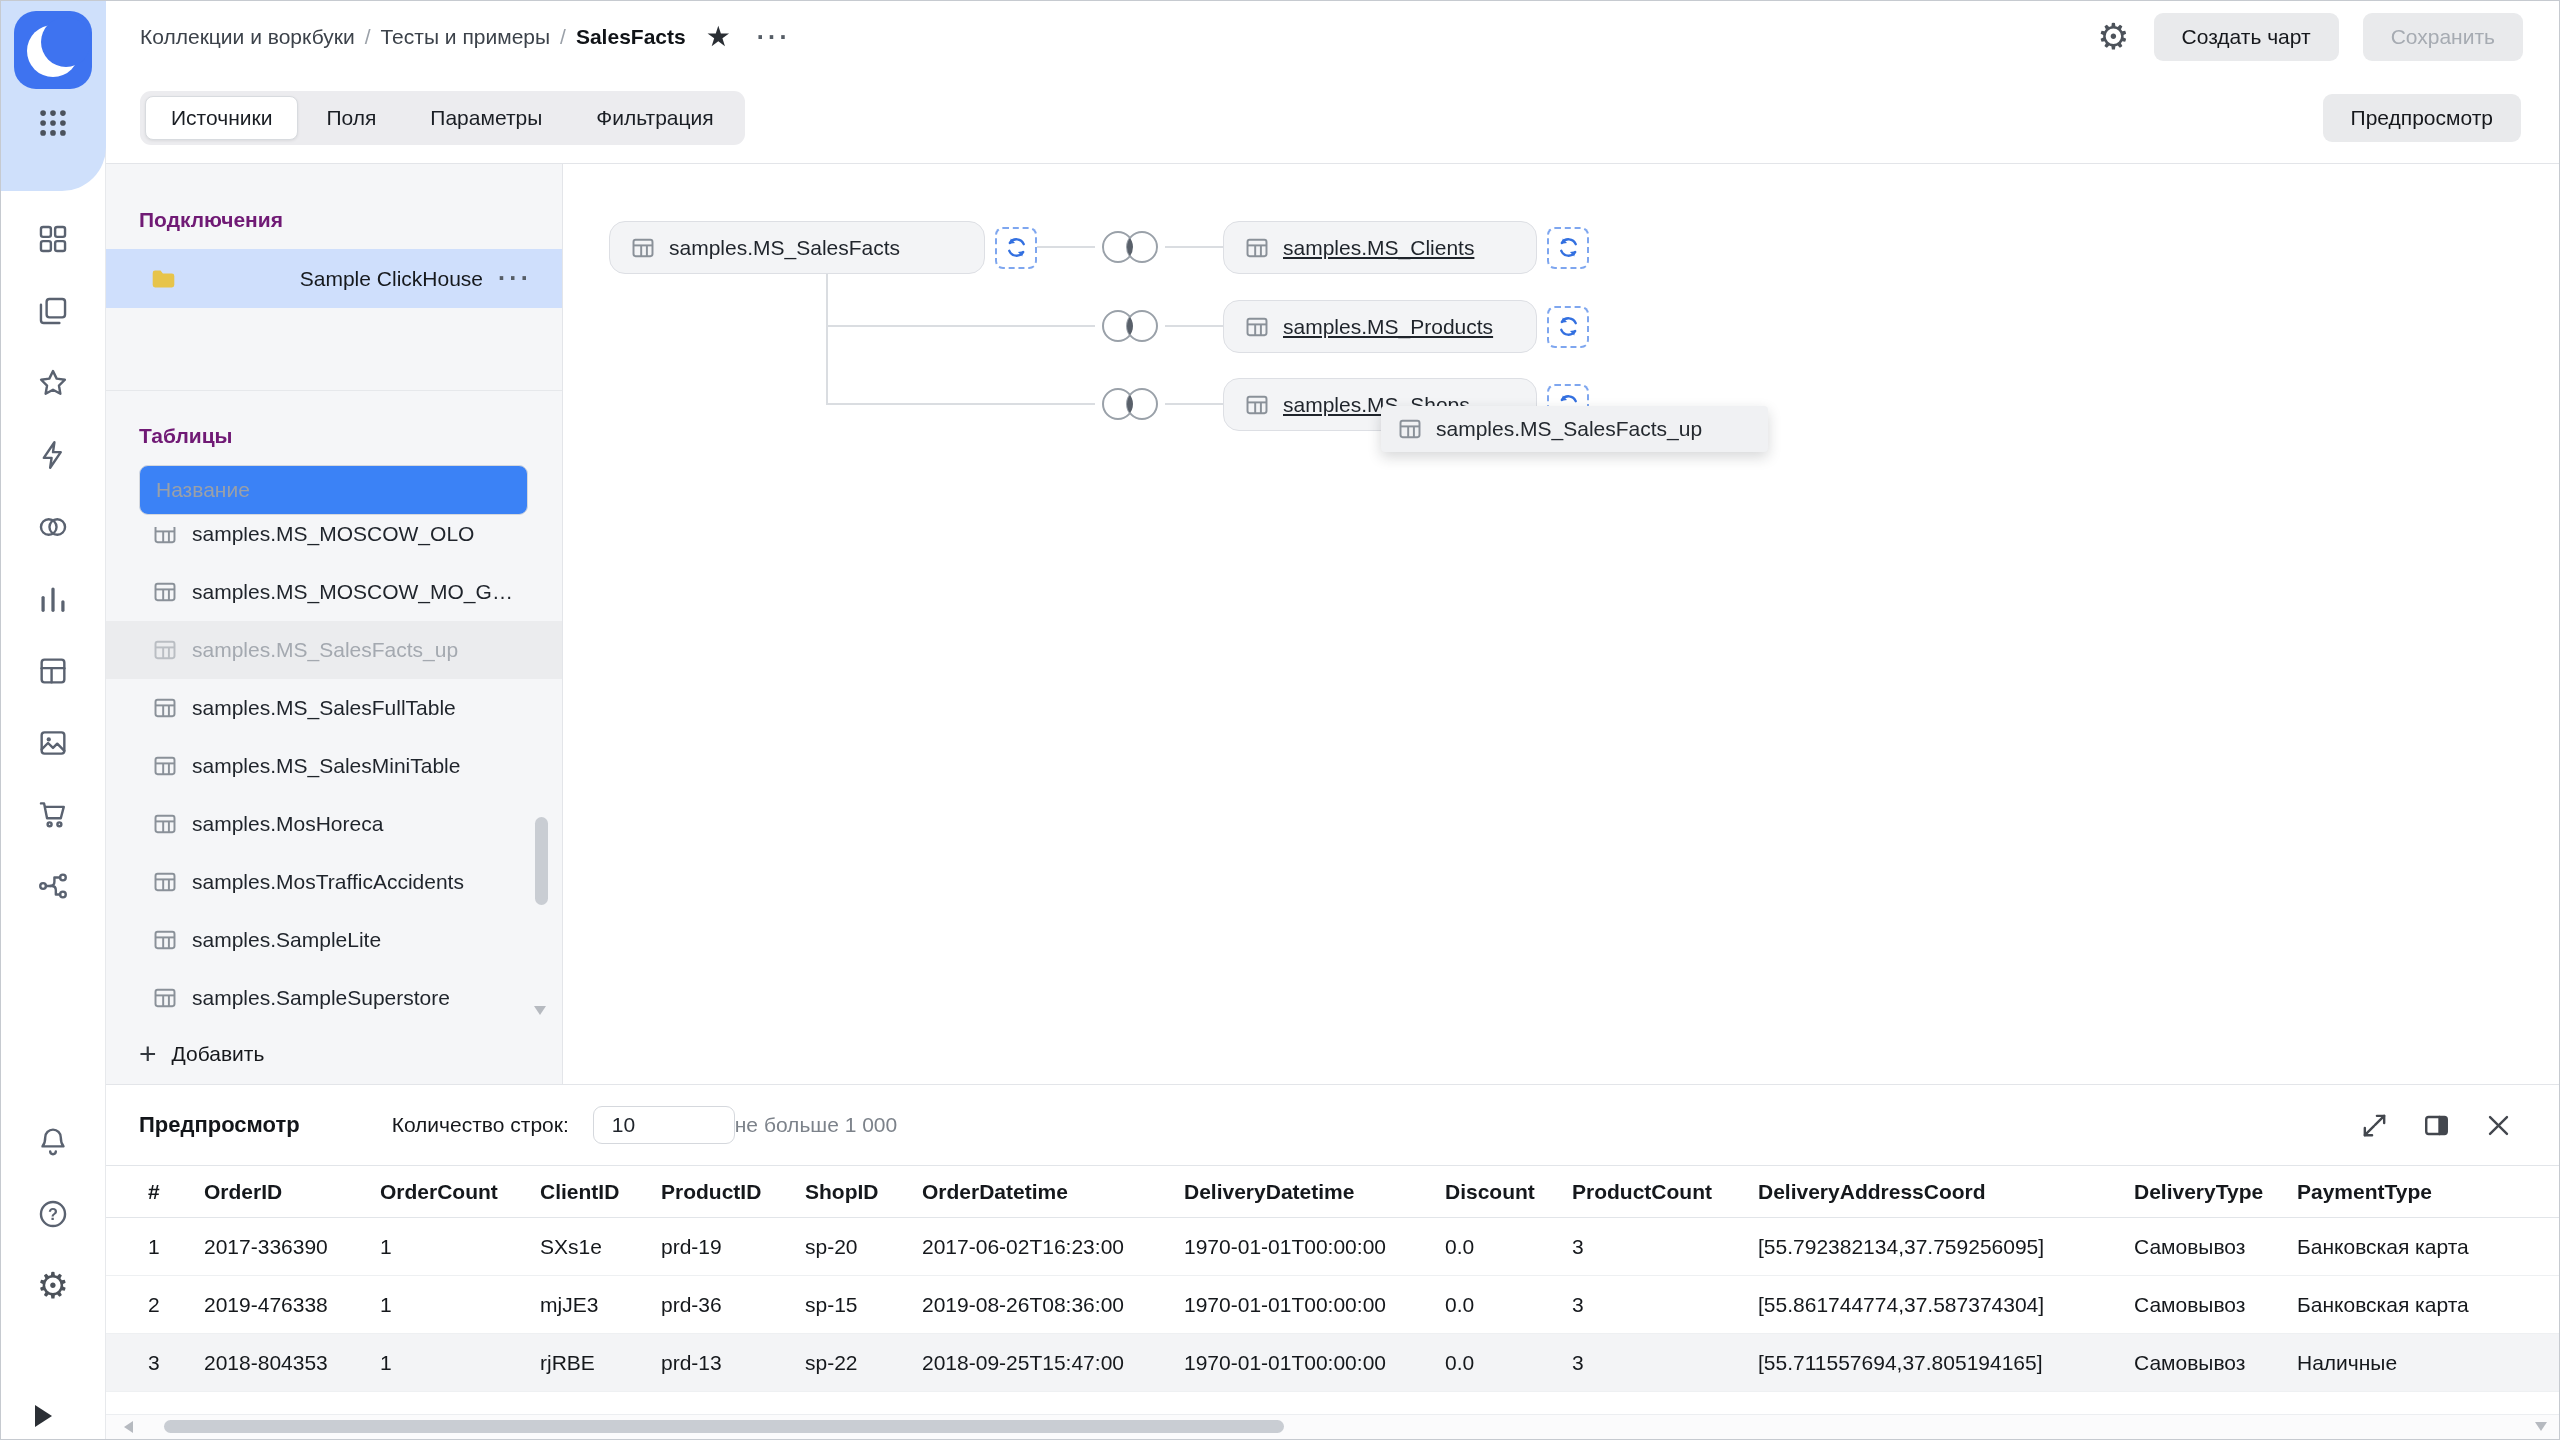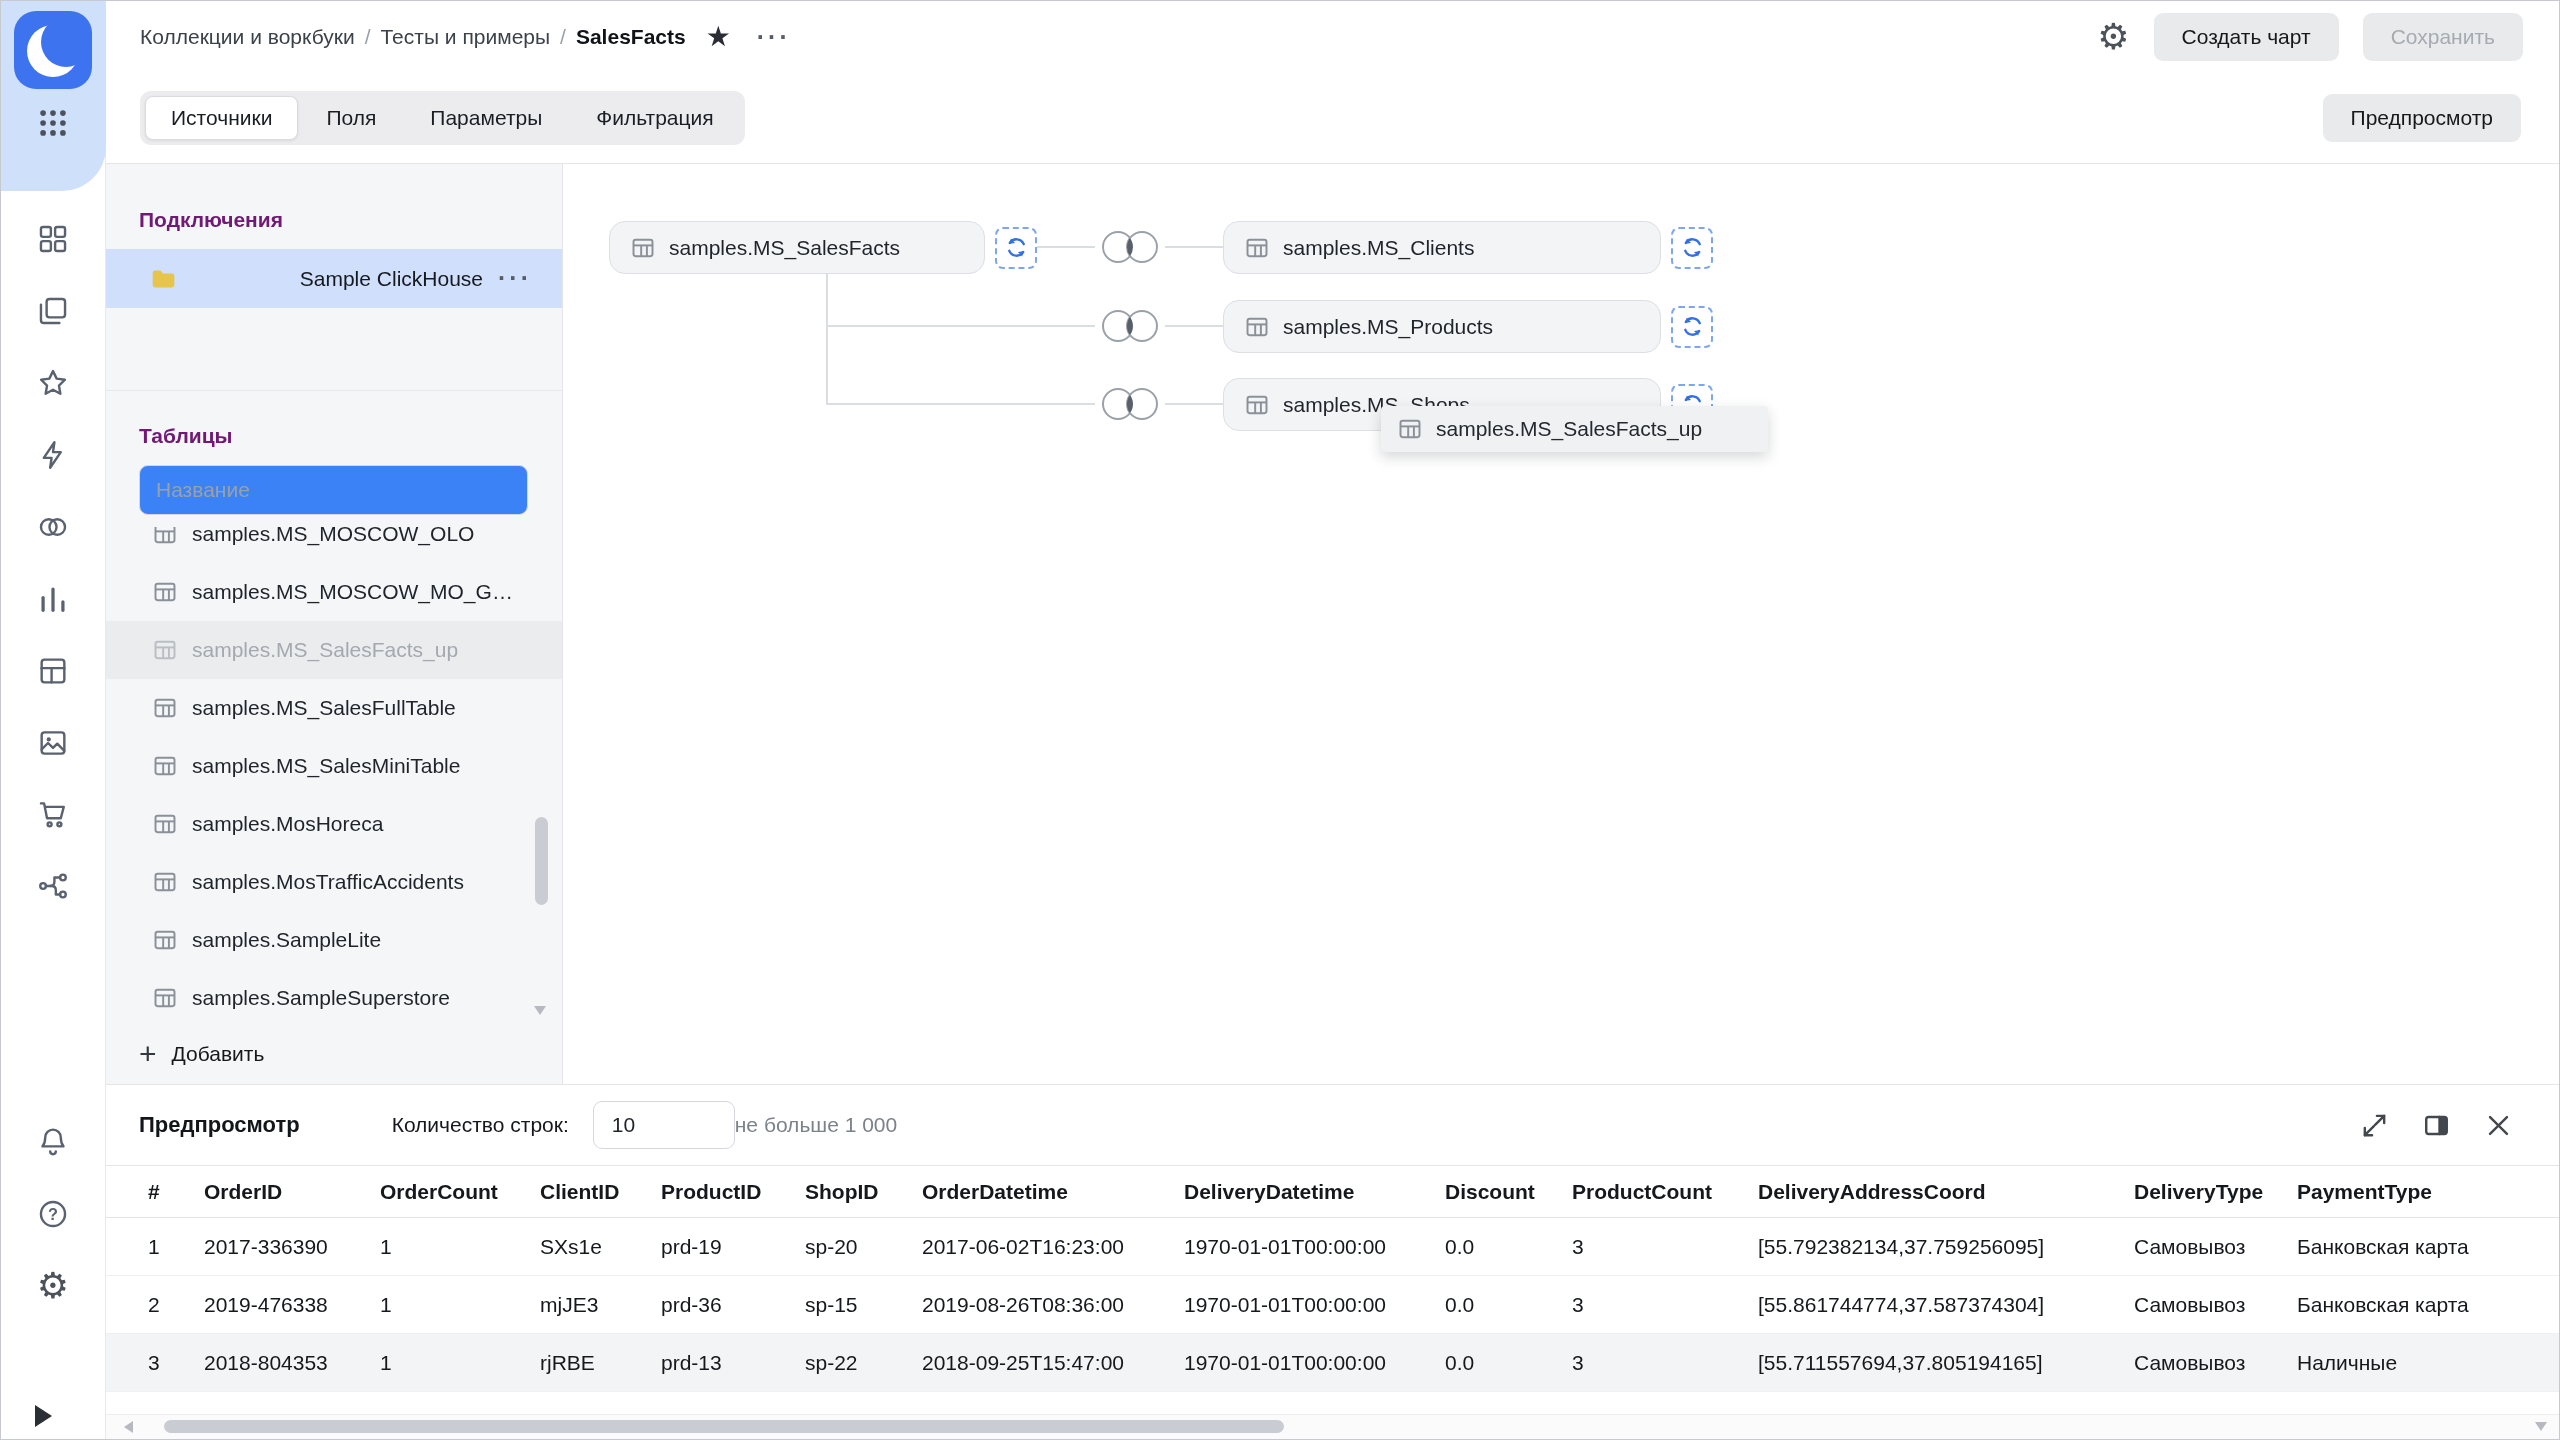--- a/index.html
+++ b/index.html
@@ -54,33 +54,33 @@
   .plus{font-size:30px;color:#33383f;line-height:1;font-weight:400;}
   .list-scrollbar{position:absolute;right:14px;top:363px;width:13px;height:500px;}
   .list-thumb{position:absolute;left:0;top:290px;width:13px;height:88px;background:#c9cdd3;border-radius:7px;cursor:pointer;}
   .list-arrow-down{position:absolute;right:16px;top:842px;width:0;height:0;border-left:6px solid transparent;border-right:6px solid transparent;border-top:9px solid #b6bac0;}
 
   
   .canvas{position:absolute;left:562px;top:163px;right:0;height:920px;background:#fff;overflow:hidden;}
   .node{position:absolute;display:flex;align-items:center;gap:10px;}
   .node-box{height:53px;background:#f3f4f6;border:1px solid #dddfe4;border-radius:16px;display:flex;align-items:center;gap:13px;padding:0 20px;font-size:21px;color:#1f242b;white-space:nowrap;cursor:grab;}
   .node-box.w-root{width:376px;}
-  .node-box.w-join{width:438px;}
+  .node-box.w-join{width:314px;text-decoration:underline;}
   .refresh-box{width:42px;height:42px;border:2px dashed #7ea6ef;border-radius:8px;display:flex;align-items:center;justify-content:center;background:#fff;cursor:pointer;flex:0 0 auto;}
   .join-icon{position:absolute;width:70px;height:46px;cursor:pointer;}
   .line{position:absolute;background:#dadde1;}
   .ghost{position:absolute;left:818px;top:242px;width:387px;height:46px;background:#f0f1f3;border-radius:4px;box-shadow:0 5px 14px rgba(30,35,40,.18);display:flex;align-items:center;gap:13px;padding:0 16px;font-size:21px;color:#24292f;z-index:6;white-space:nowrap;cursor:grabbing;}
   .tbl-icon{flex:0 0 auto;}
 
   
   .preview-panel{position:absolute;left:105px;top:1083px;right:0;bottom:0;background:#fff;border-top:1px solid #e3e5e9;z-index:8;}
   .preview-controls{display:flex;align-items:center;height:80px;padding:0 46px 0 33px;}
   .preview-title{font-weight:700;font-size:22px;color:#121519;}
   .rowcount-label{margin-left:92px;font-size:21px;color:#16181c;}
-  .rowcount-input{margin-left:24px;width:142px;height:48px;border:1px solid #d5d8dd;border-radius:9px;padding:0 18px;font-size:21px;font-family:inherit;color:#1f242b;background:#fff;outline:none;}
+  .rowcount-input{margin-left:24px;width:142px;height:38px;border:1px solid #d5d8dd;border-radius:9px;padding:0 18px;font-size:21px;font-family:inherit;color:#1f242b;background:#fff;outline:none;}
   .rowcount-hint{color:#7c828a;font-size:21px;}
   .preview-icons{margin-left:auto;display:flex;align-items:center;gap:32px;color:#3f454d;}
   .pv-icon{width:30px;height:30px;display:flex;align-items:center;justify-content:center;cursor:pointer;}
   .pv-icon svg{width:29px;height:29px;stroke:#43474e;fill:none;stroke-width:2;stroke-linecap:round;stroke-linejoin:round;}
   .preview-table{width:100%;border-collapse:collapse;table-layout:fixed;}
   .preview-table th{font-weight:700;height:52px;}
   .preview-table td{height:58px;}
   .preview-table th,.preview-table td{text-align:left;font-size:21px;color:#15181c;padding:0 10px 0 0;white-space:nowrap;overflow:hidden;}
   .preview-table th:first-child,.preview-table td:first-child{padding-left:42px;}
   .preview-table thead tr{border-top:1px solid #e2e5e9;border-bottom:1px solid #e2e5e9;}

